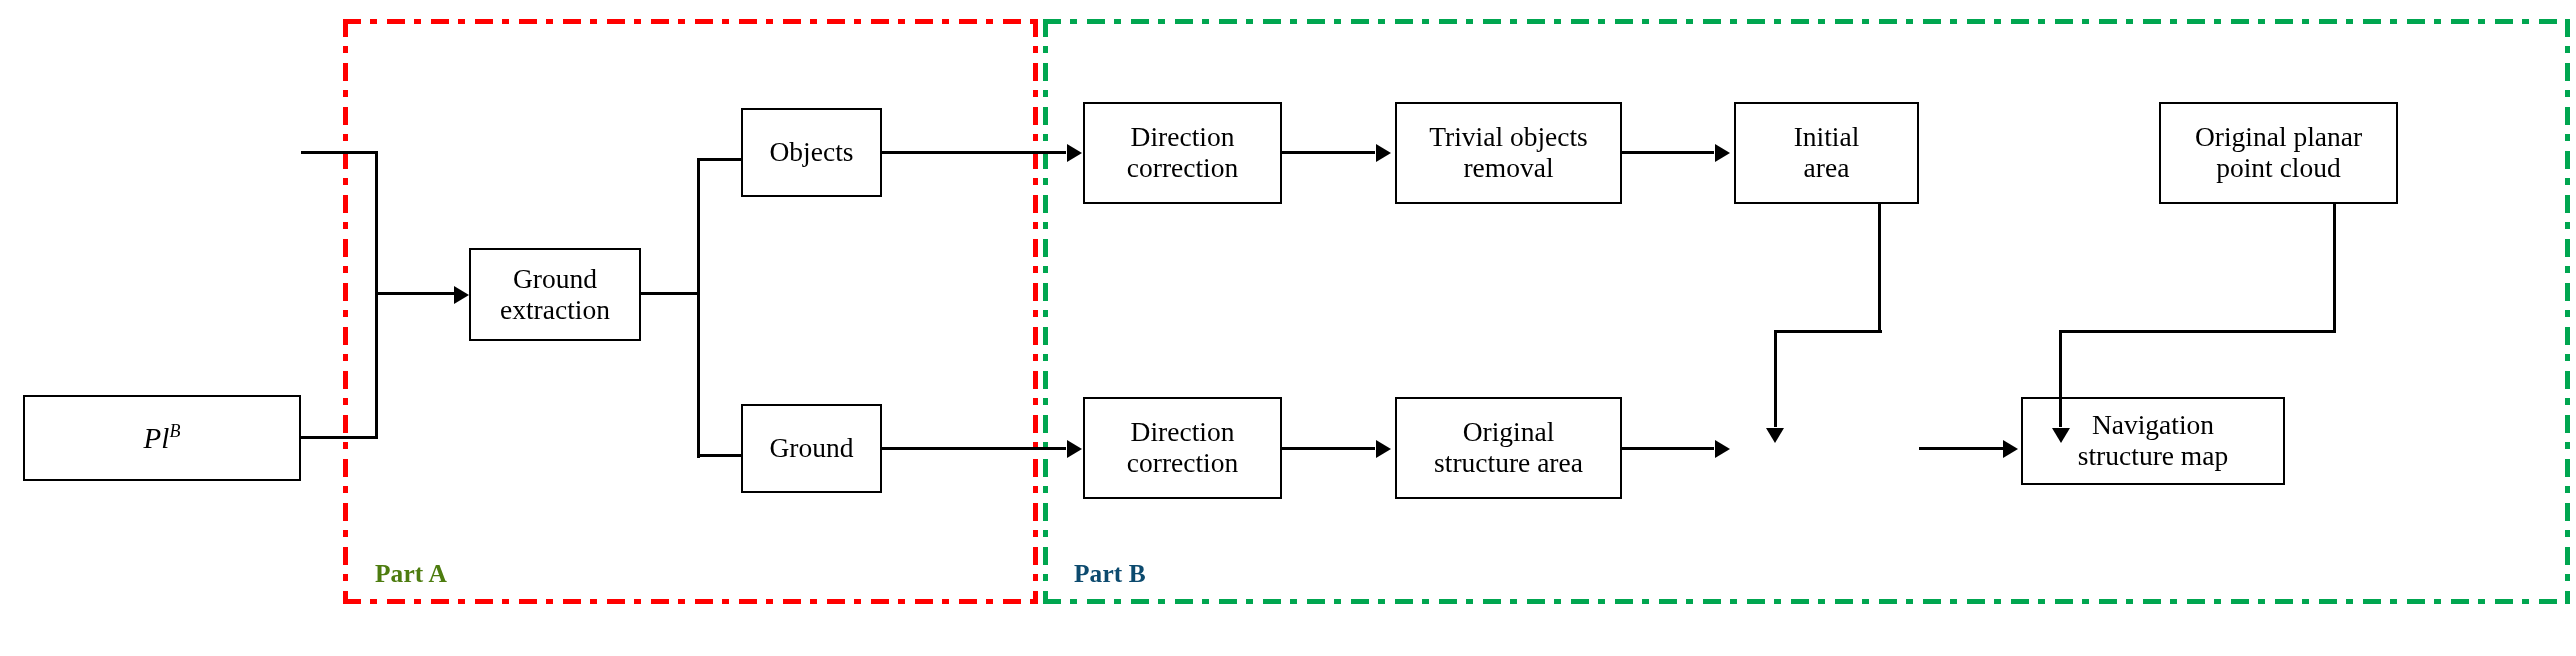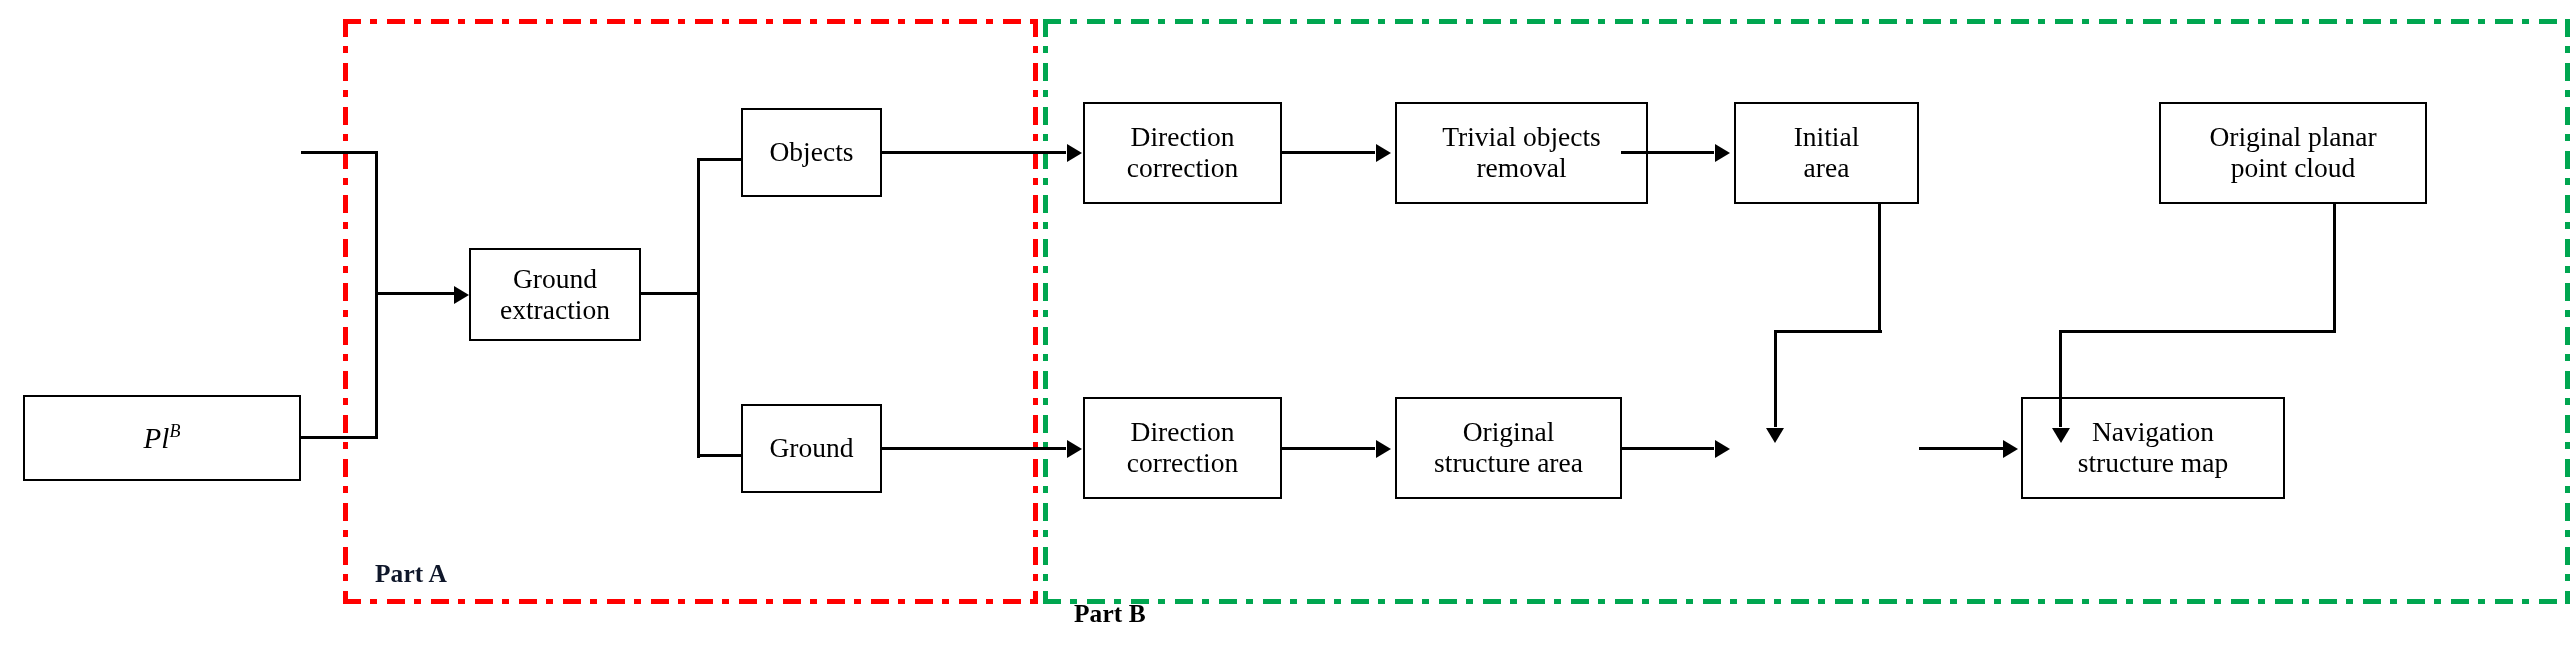--- a/index.html
+++ b/index.html
@@ -76,29 +76,29 @@
 <body>
 
 <div id="stage">
 
   <div class="region regionA" style="--c:#FF0000; left:343px; top:19px; width:695px; height:585px;">
     <div class="edge h" style="top:0;"></div>
     <div class="edge h" style="bottom:0;"></div>
     <div class="edge v" style="left:0;"></div>
     <div class="edge v" style="right:0;"></div>
   </div>
-  <div class="region-label" style="left:375px; top:561px; color:#0f172a;">Part A</div>
+  <div class="region-label" style="left:375px; top:561px; color:#4d7c0f;">Part A</div>
 
   <div class="region regionA" style="--c:#00A650; left:1043px; top:19px; width:1527px; height:585px;">
     <div class="edge h" style="top:0;"></div>
     <div class="edge h" style="bottom:0;"></div>
     <div class="edge v" style="left:0;"></div>
     <div class="edge v" style="right:0;"></div>
   </div>
-  <div class="region-label" style="left:1074px; top:561px; color:#000000;margin-top:40px;">Part B</div>
+  <div class="region-label" style="left:1074px; top:561px; color:#0c4a6e;">Part B</div>
 
 
   <div class="node math" style="left:23px; top:395px; width:278px; height:86px;text-align:right;">
     <span>
       <span>Pl</span><span class="sup">B</span>
     </span>
   </div>
 
   <div class="ln h" style="left:301px; top:151px; width:77px;"></div>
   <div class="ln h" style="left:301px; top:436px; width:77px;"></div>
@@ -133,36 +133,36 @@
 
   <div class="node" style="left:1083px; top:102px; width:199px; height:102px;">
     <span>
       <span>Direction</span><br><span>correction</span>
     </span>
   </div>
 
   <div class="ln h" style="left:1282px; top:151px; width:93px;"></div>
   <div class="arrow right" style="left:1376px; top:144px;"></div>
 
-  <div class="node" style="left:1395px; top:102px; width:253px; height:102px;">
+  <div class="node" style="left:1395px; top:102px; width:227px; height:102px;">
     <span>
       <span>Trivial objects</span><br><span>removal</span>
     </span>
   </div>
 
   <div class="ln h" style="left:1621px; top:151px; width:93px;"></div>
   <div class="arrow right" style="left:1715px; top:144px;"></div>
 
   <div class="node" style="left:1734px; top:102px; width:185px; height:102px;">
     <span>
       <span>Initial</span><br><span>area</span>
     </span>
   </div>
 
-  <div class="node" style="left:2159px; top:102px; width:268px; height:102px;justify-content:center;">
+  <div class="node" style="left:2159px; top:102px; width:239px; height:102px;justify-content:center;">
     <span>
       <span>Original planar</span><br><span>point cloud</span>
     </span>
   </div>
 
   <div class="node" style="left:1083px; top:397px; width:199px; height:102px;">
     <span>
       <span>Direction</span><br><span>correction</span>
     </span>
   </div>
@@ -176,21 +176,21 @@
     </span>
   </div>
 
   <div class="ln h" style="left:1621px; top:447px; width:93px;"></div>
   <div class="arrow right" style="left:1715px; top:440px;"></div>
 
 
   <div class="ln h" style="left:1919px; top:447px; width:84px;"></div>
   <div class="arrow right" style="left:2003px; top:440px;"></div>
 
-  <div class="node" style="left:2021px; top:397px; width:264px; height:102px;">
+  <div class="node" style="left:2021px; top:397px; width:264px; height:88px;">
     <span>
       <span>Navigation</span><br><span>structure map</span>
     </span>
   </div>
 
   <div class="ln v" style="left:1878px; top:203px; height:130px;"></div>
   <div class="ln h" style="left:1774px; top:330px; width:108px;"></div>
   <div class="ln v" style="left:1774px; top:330px; height:97px;"></div>
   <div class="arrow down" style="left:1766px; top:428px;"></div>
 

